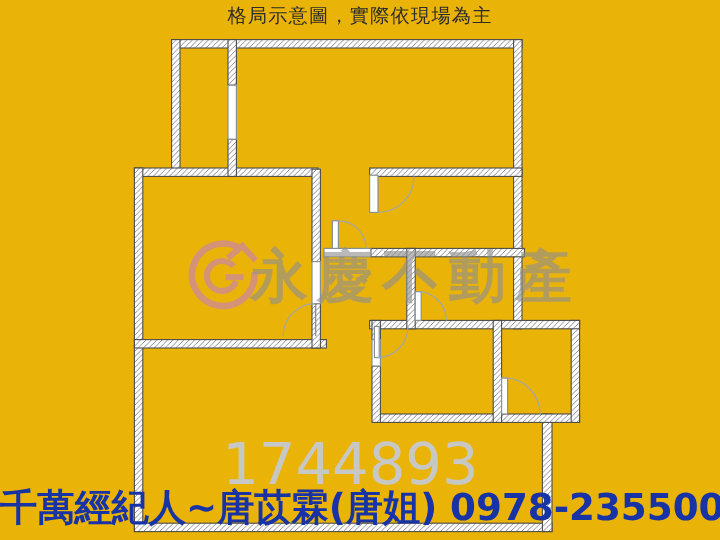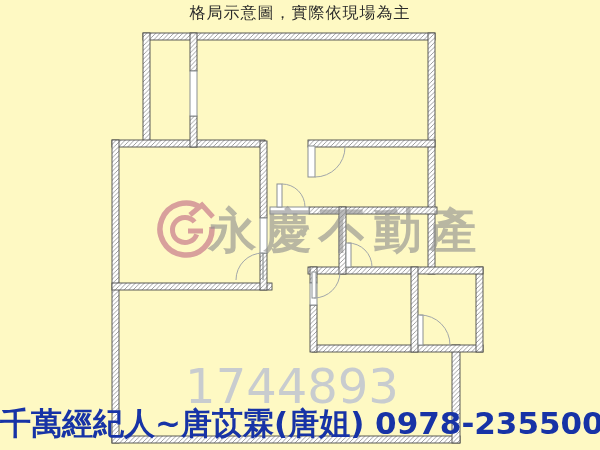--- a/index.html
+++ b/index.html
@@ -1,17 +1,17 @@
 <!DOCTYPE html>
 <html style="--footer-blue: #1733a6; --title-gray: #2b2b2b; --watermark-text-gray: #8f8f8f; --watermark-number-gray: #c6cad0; --logo-pink: #cf8a93; --wall-line: #4a4a4a; --hatch-line: #767676;"><head>
 <meta charset="utf-8">
 <style>
   html,body{margin:0;padding:0;background:#fff;}
   .stage{
-    position:relative;width:600px;height:450px;background:#fef9c3;overflow:hidden;
+    position:relative;width:600px;height:450px;background:#eab308;overflow:hidden;
     font-family:"DejaVu Sans","Liberation Sans",sans-serif;
   }
   .title{
     position:absolute;top:3px;left:0;right:0;text-align:center;
     font-size:16px;letter-spacing:1px;color:var(--title-gray,#2b2b2b);
     font-family:"DejaVu Sans","Liberation Sans",sans-serif;
   }
   .plan-svg{position:absolute;left:0;top:0;}
   .wall{fill:url(#hatch);stroke:var(--wall-line,#4a4a4a);stroke-width:0.9;}
   .thinwall{fill:#ffffff;stroke:#8a8f92;stroke-width:1;}

